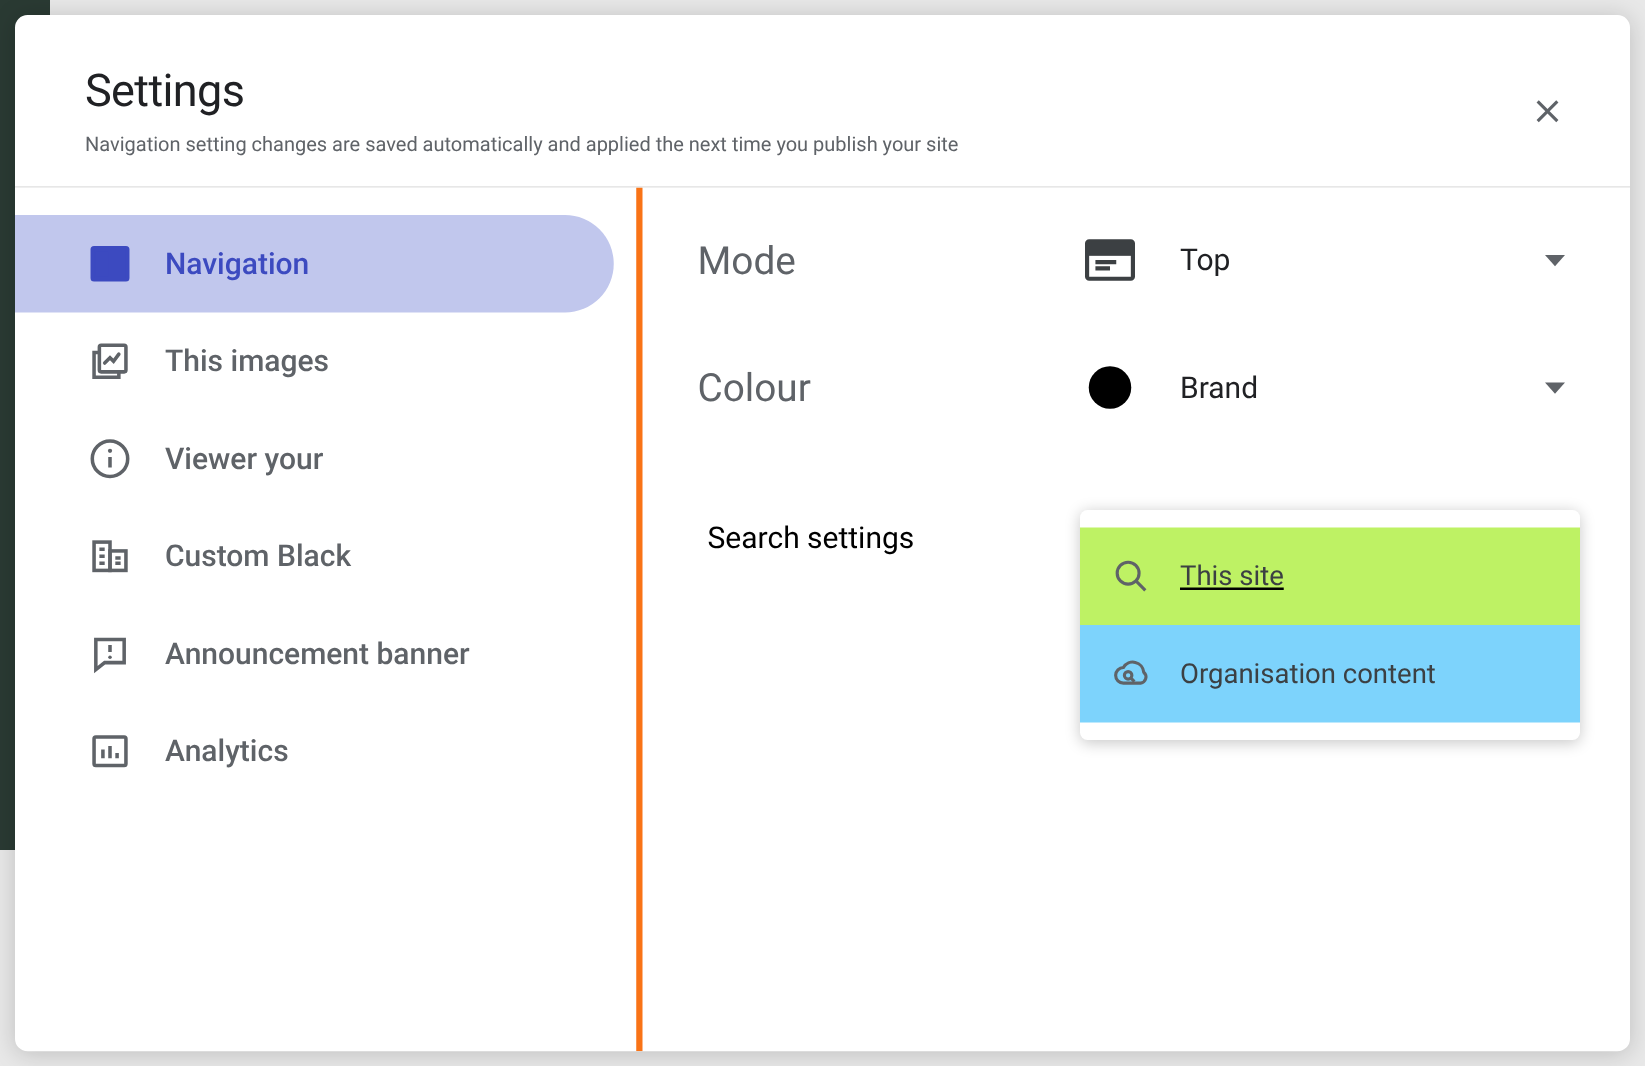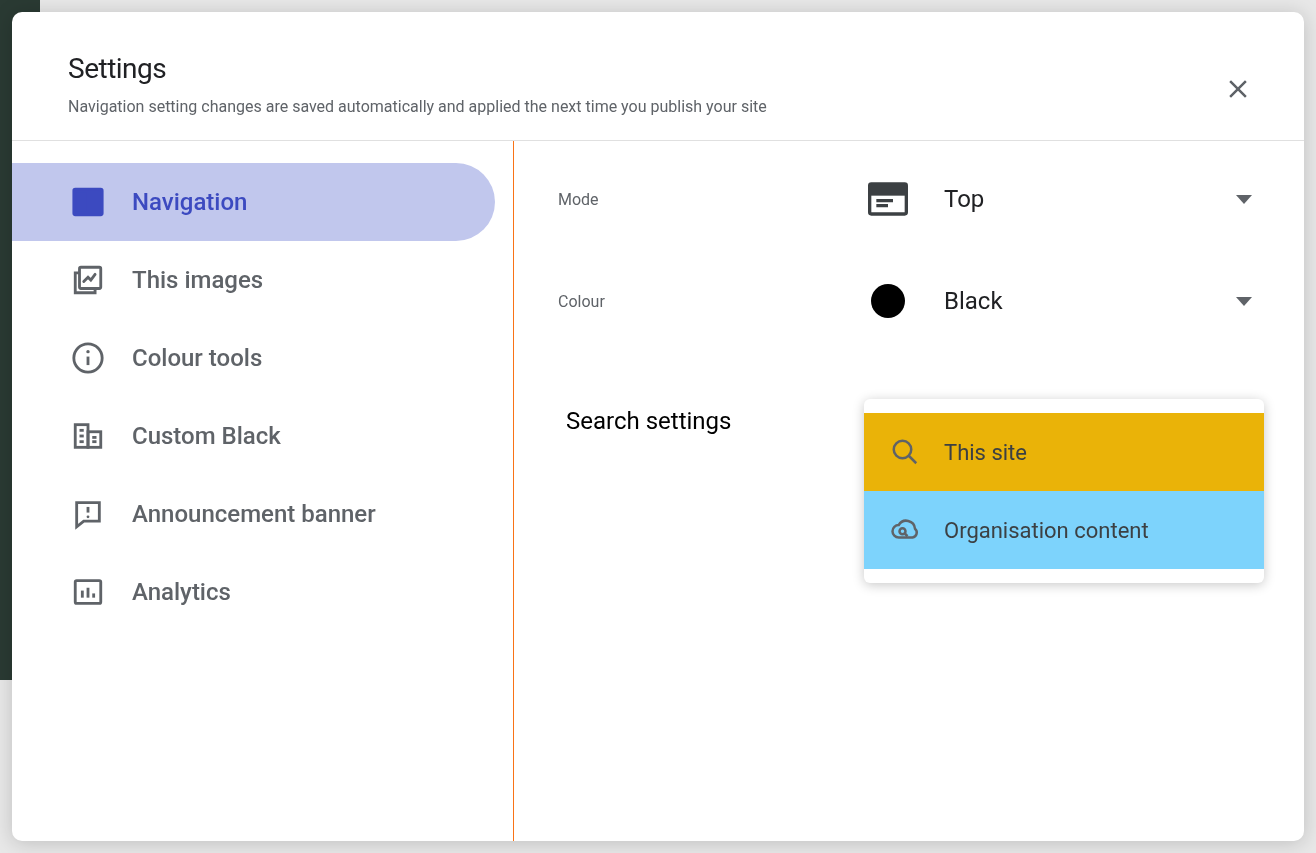--- a/index.html
+++ b/index.html
@@ -31,21 +31,21 @@
       display: flex;
       flex-direction: column;
       overflow: hidden;
     }
     .dialog-header {
       padding: 40px 56px 24px 56px;
       position: relative;
       border-bottom: 1px solid #e0e0e0;
     }
     .dialog-title {
-      font-size: 28px;
+      font-size: 36px;
       font-weight: 400;
       color: #202124;
       letter-spacing: -0.5px;
       margin-bottom: 12px;
     }
     .dialog-subtitle {
       font-size: 16px;
       color: #5f6368;
     }
     .close-btn {
@@ -66,21 +66,21 @@
 
     .dialog-body {
       flex: 1;
       display: flex;
       min-height: 0;
     }
 
     
     .sidebar {
       width: 502px;
-      border-right: 1px solid #f97316;
+      border-right: 5px solid #f97316;
       padding-top: 22px;
     }
     .sidebar-item {
       display: flex;
       align-items: center;
       height: 78px;
       padding-left: 58px;
       border-top-right-radius: 48px;
       border-bottom-right-radius: 48px;
       margin-right: 18px;
@@ -113,21 +113,21 @@
       padding: 38px 40px 0 40px;
       position: relative;
     }
     .setting-row {
       display: flex;
       align-items: center;
       margin-bottom: 62px;
     }
     .setting-label {
       width: 310px;
-      font-size: 16px;
+      font-size: 31px;
       color: #5f6368;
       padding-left: 4px;
     }
     .setting-control {
       flex: 1;
       display: flex;
       align-items: center;
       cursor: pointer;
       position: relative;
       padding-right: 12px;
@@ -184,21 +184,21 @@
       box-shadow: 0 2px 12px rgba(0,0,0,0.22);
       padding: 14px 0;
     }
     .menu-item {
       display: flex;
       align-items: center;
       height: 78px;
       padding-left: 24px;
       cursor: pointer;
     }
-    .menu-item.selected { background: #eab308; }
+    .menu-item.selected { background: #bef264; text-decoration: underline; }
     .menu-item.hover { background: #7dd3fc; }
     .menu-item .menu-icon {
       width: 34px;
       height: 34px;
       display: flex;
       align-items: center;
       justify-content: center;
     }
     .menu-item .menu-icon svg { width: 30px; height: 30px; }
     .menu-item .menu-text {
@@ -252,21 +252,21 @@
       </div>
 
       <div class="sidebar-item">
         <span class="icon-wrap">
           <svg viewBox="0 0 24 24" fill="none" stroke="#5f6368" stroke-width="2">
               <circle cx="12" cy="12" r="10"></circle>
               <line x1="12" y1="11" x2="12" y2="17"></line>
               <circle cx="12" cy="7.5" r="1.2" fill="#5f6368" stroke="none"></circle>
             </svg>
         </span>
-        <span class="label">Colour tools</span>
+        <span class="label">Viewer your</span>
       </div>
 
       <div class="sidebar-item">
         <span class="icon-wrap">
           <svg viewBox="0 0 24 24" fill="none" stroke="#5f6368" stroke-width="2">
               <rect x="3" y="4" width="9" height="16"></rect>
               <rect x="12" y="9" width="9" height="11"></rect>
               <line x1="6" y1="8" x2="9" y2="8"></line>
               <line x1="6" y1="12" x2="9" y2="12"></line>
               <line x1="6" y1="16" x2="9" y2="16"></line>
@@ -319,21 +319,21 @@
           <span class="dropdown-caret"></span>
         </div>
       </div>
 
       <div class="setting-row">
         <div class="setting-label">Colour</div>
         <div class="setting-control">
           <span class="control-icon">
             <span class="color-swatch"></span>
           </span>
-          <span class="control-text">Black</span>
+          <span class="control-text">Brand</span>
           <span class="dropdown-caret"></span>
         </div>
       </div>
 
       <div class="search-label-row">
         <div class="search-label">Search settings</div>
       </div>
 
       <div class="dropdown-menu">
 

